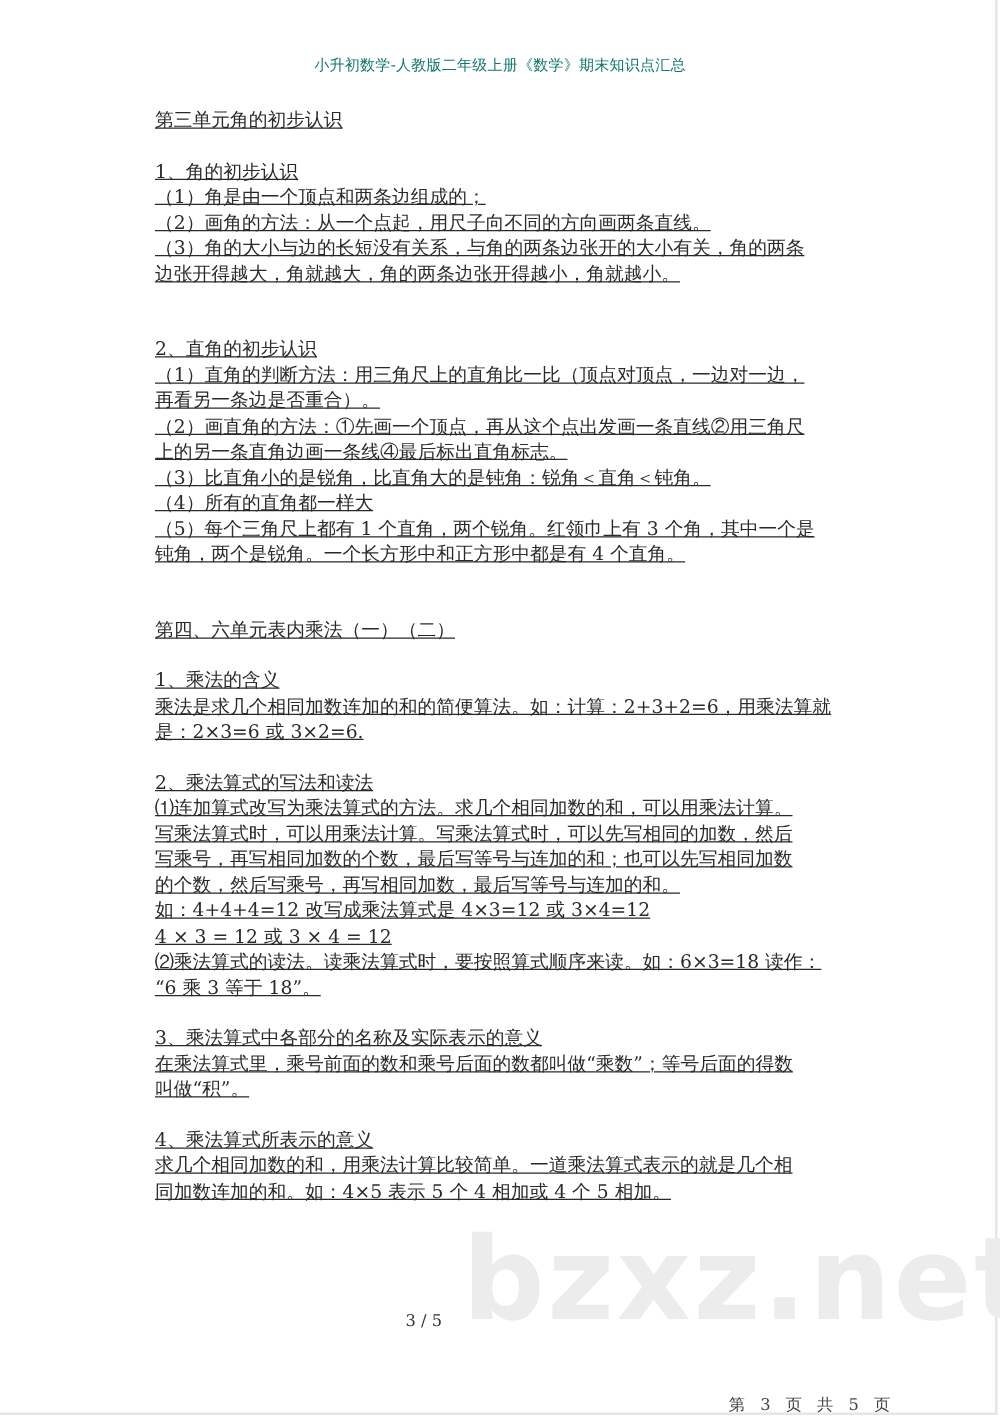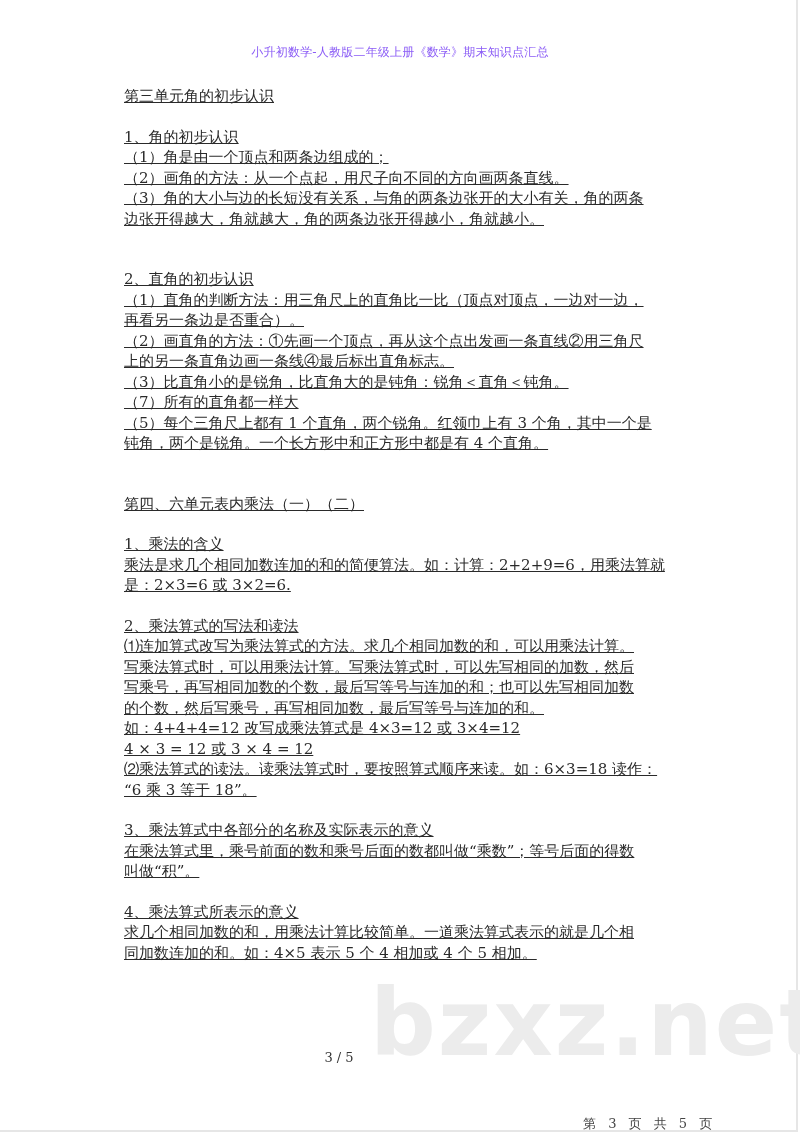--- a/index.html
+++ b/index.html
@@ -24,21 +24,21 @@
       background: #ffffff;
     }
     .running-header {
       position: absolute;
       top: 44px;
       left: 0;
       width: 800px;
       text-align: center;
       font-family: "DejaVu Sans", "Liberation Sans", sans-serif;
       font-size: 12px;
-      color: #8b5cf6;
+      color: #0f766e;
       letter-spacing: 0.2px;
     }
     .content {
       position: absolute;
       left: 124px;
       top: 86px;
       width: 580px;
       font-size: 15px;
       line-height: 20.5px;
       text-decoration: underline;
@@ -100,30 +100,30 @@
   <p>（3）角的大小与边的长短没有关系，与角的两条边张开的大小有关，角的两条</p>
   <p>边张开得越大，角就越大，角的两条边张开得越小，角就越小。</p>
   <div class="gap-2"></div>
 
   <p>2、直角的初步认识</p>
   <p>（1）直角的判断方法：用三角尺上的直角比一比（顶点对顶点，一边对一边，</p>
   <p>再看另一条边是否重合）。</p>
   <p>（2）画直角的方法：①先画一个顶点，再从这个点出发画一条直线②用三角尺</p>
   <p>上的另一条直角边画一条线④最后标出直角标志。</p>
   <p>（3）比直角小的是锐角，比直角大的是钝角：锐角＜直角＜钝角。</p>
-  <p>（7）所有的直角都一样大</p>
+  <p>（4）所有的直角都一样大</p>
   <p>（5）每个三角尺上都有 1 个直角，两个锐角。红领巾上有 3 个角，其中一个是</p>
   <p>钝角，两个是锐角。一个长方形中和正方形中都是有 4 个直角。</p>
   <div class="gap-2"></div>
 
   <p>第四、六单元表内乘法（一）（二）</p>
   <div class="gap-1"></div>
 
   <p>1、乘法的含义</p>
-  <p>乘法是求几个相同加数连加的和的简便算法。如：计算：2+2+9=6，用乘法算就</p>
+  <p>乘法是求几个相同加数连加的和的简便算法。如：计算：2+3+2=6，用乘法算就</p>
   <p>是：2×3=6 或 3×2=6.</p>
   <div class="gap-1"></div>
 
   <p>2、乘法算式的写法和读法</p>
   <p>⑴连加算式改写为乘法算式的方法。求几个相同加数的和，可以用乘法计算。</p>
   <p>写乘法算式时，可以用乘法计算。写乘法算式时，可以先写相同的加数，然后</p>
   <p>写乘号，再写相同加数的个数，最后写等号与连加的和；也可以先写相同加数</p>
   <p>的个数，然后写乘号，再写相同加数，最后写等号与连加的和。</p>
   <p>如：4+4+4=12 改写成乘法算式是 4×3=12 或 3×4=12</p>
   <p>4 × 3 = 12 或 3 × 4 = 12</p>

